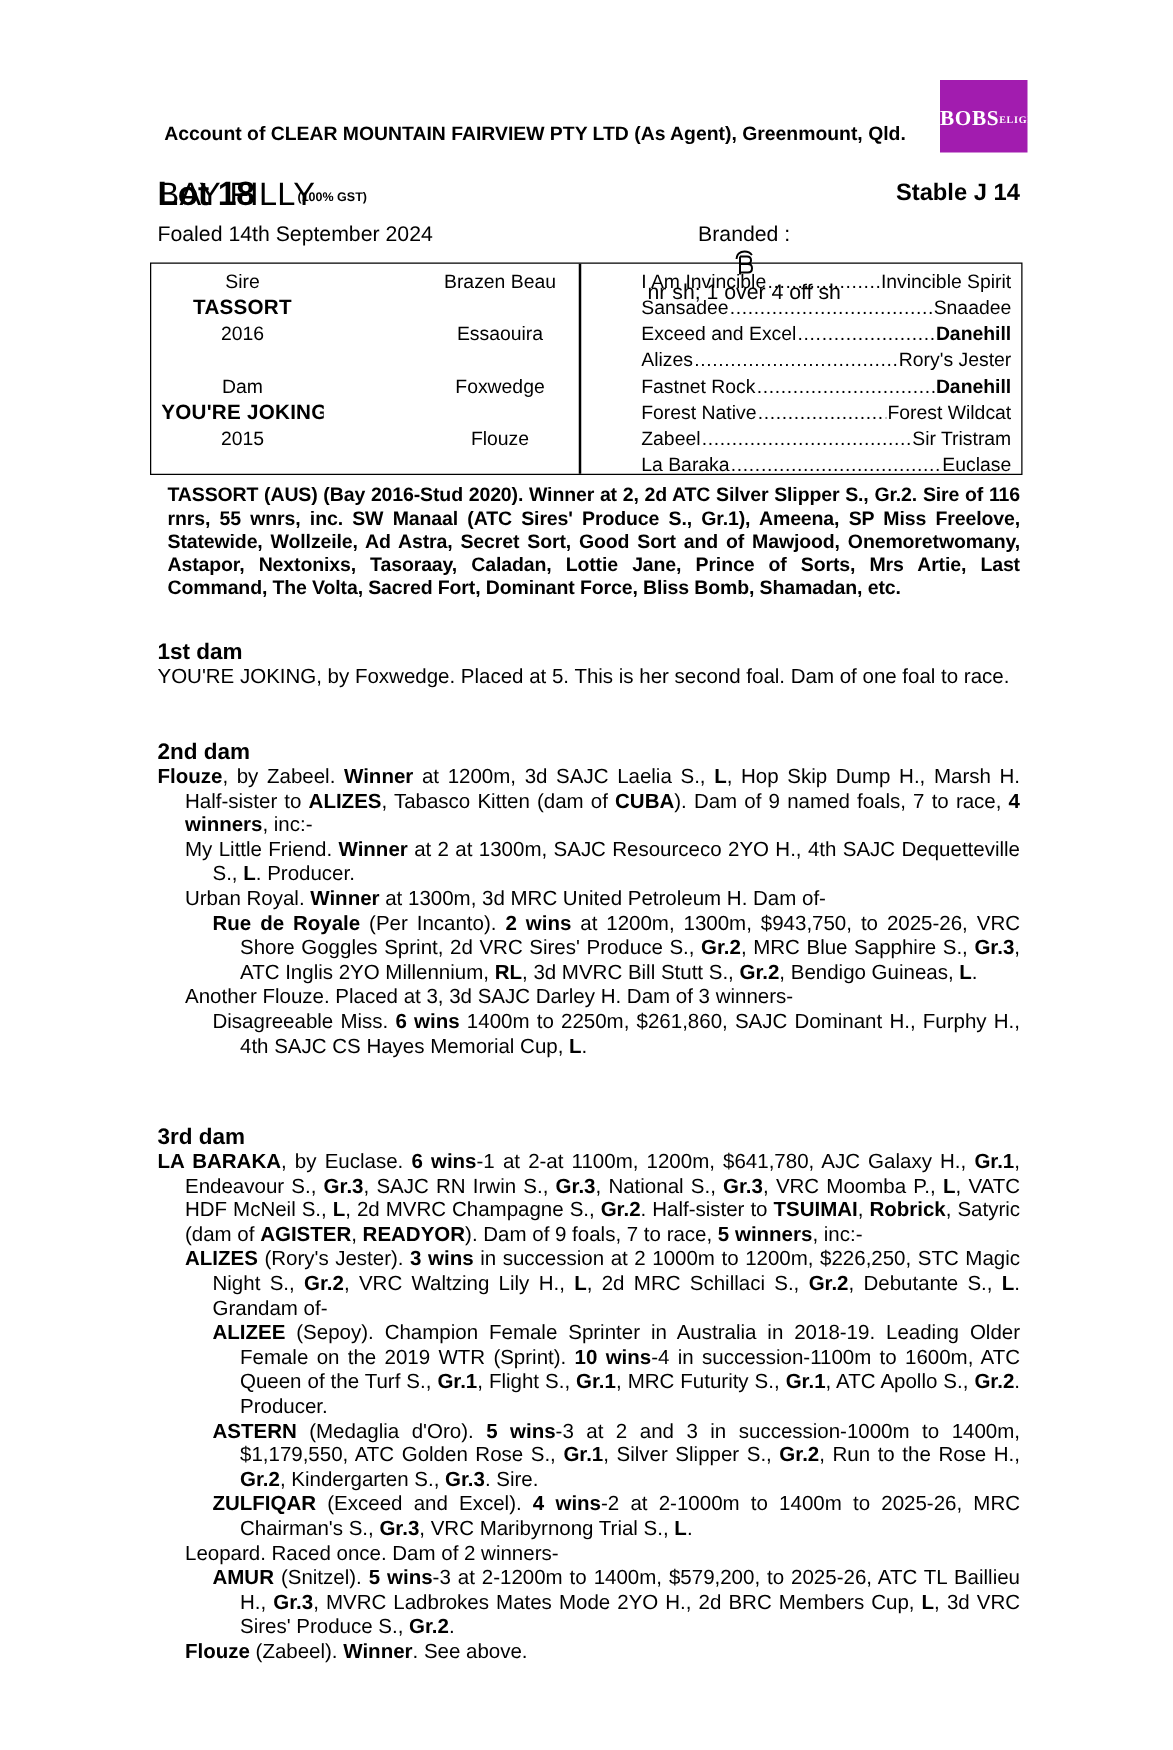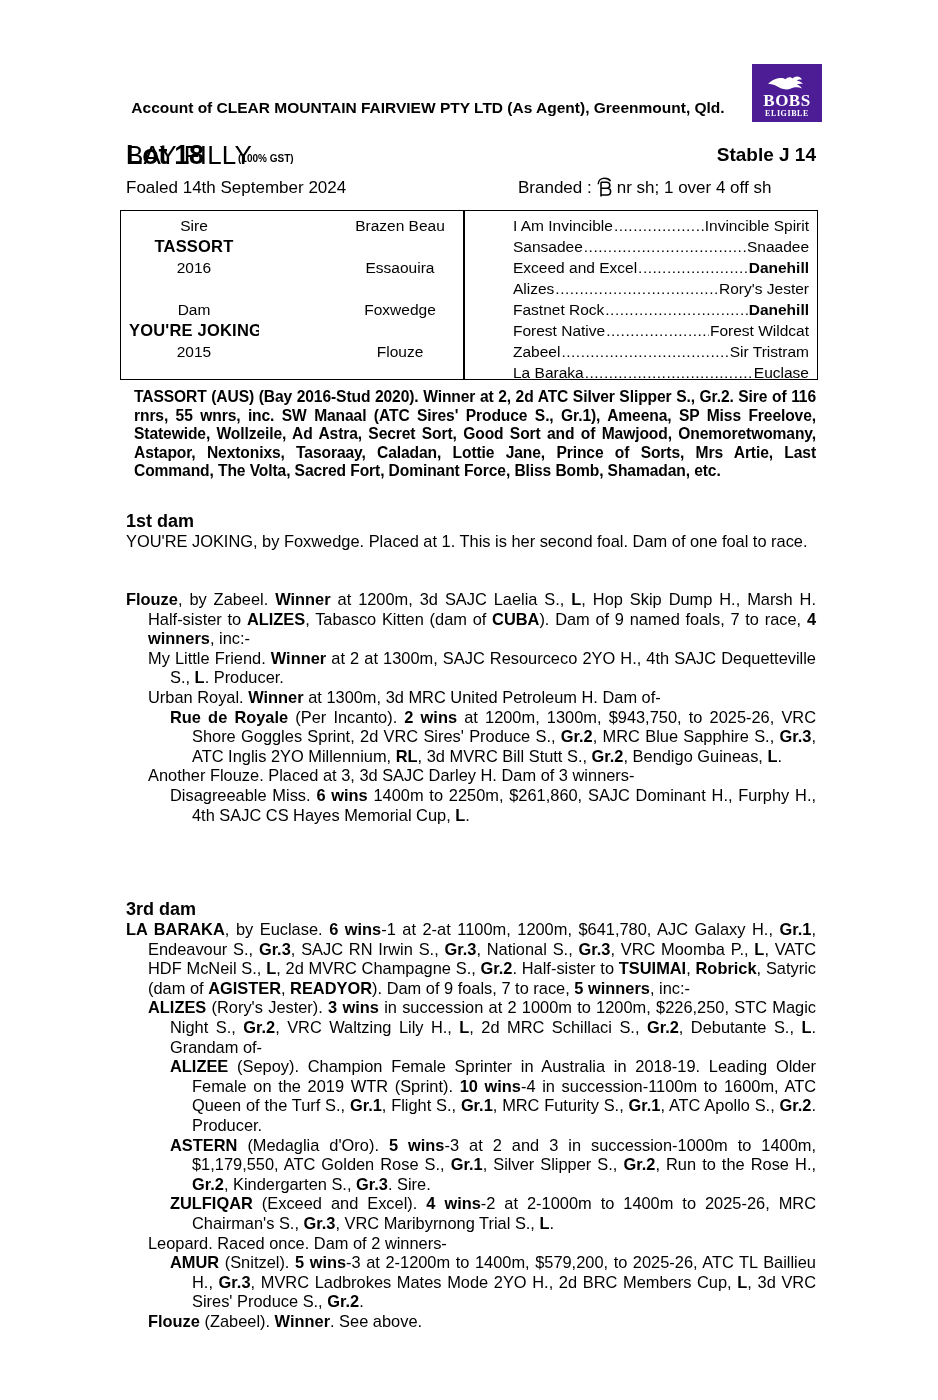--- a/index.html
+++ b/index.html
@@ -22,25 +22,25 @@
     box-sizing: border-box;
   }
 
   
   .bobs-logo {
     position: absolute;
     top: 64px;
     left: 752px;
     width: 70px;
     height: 58px;
-    background: #4c1d95;
+    background: #a21caf;
     display: flex;
-    flex-direction: column;
+    flex-direction: row;
     align-items: center;
-    justify-content: center;
+    justify-content: flex-start;
     padding-top: 4px;
     box-sizing: border-box;
   }
   .bobs-horse {
     width: 44px;
     height: 20px;
     display: block;
   }
   .bobs-word {
     color: #ffffff;
@@ -127,20 +127,21 @@
     left: 0;
     top: 0;
   }
   .branded {
     position: absolute;
     left: 392px;
     top: 0;
     white-space: nowrap;
     display: flex;
     align-items: center;
+    flex-direction: column;
   }
   .brand-mark {
     display: inline-block;
     width: 20px;
     height: 22px;
     position: relative;
     margin: 0 2px 0 3px;
     vertical-align: middle;
   }
   .brand-mark svg { display: block; }
@@ -349,25 +350,26 @@
           <span class="gp-right">Euclase</span>
         </div>
       </div>
   </div>
 
   <div class="sire-summary">TASSORT (AUS) (Bay 2016-Stud 2020). Winner at 2, 2d ATC Silver Slipper S., Gr.2. Sire of 116 rnrs, 55 wnrs, inc. SW Manaal (ATC Sires' Produce S., Gr.1), Ameena, SP Miss Freelove, Statewide, Wollzeile, Ad Astra, Secret Sort, Good Sort and of Mawjood, Onemoretwomany, Astapor, Nextonixs, Tasoraay, Caladan, Lottie Jane, Prince of Sorts, Mrs Artie, Last Command, The Volta, Sacred Fort, Dominant Force, Bliss Bomb, Shamadan, etc.</div>
 
   <div class="sec-1st-dam">
     <div class="dam-heading">1st dam</div>
     <div>
-        <p class="entry lvl0">YOU'RE JOKING, by Foxwedge. Placed at 1. This is her second foal. Dam of one foal to race.</p>
+        <p class="entry lvl0">YOU'RE JOKING, by Foxwedge. Placed at 5. This is her second foal. Dam of one foal to race.</p>
       </div>
   </div>
 
   <div class="sec-2nd-dam">
+    <div class="dam-heading">2nd dam</div>
     <div>
         <p class="entry lvl0"><b>Flouze</b>, by Zabeel. <b>Winner</b> at 1200m, 3d SAJC Laelia S., <b>L</b>, Hop Skip Dump H., Marsh H. Half-sister to <b>ALIZES</b>, Tabasco Kitten (dam of <b>CUBA</b>). Dam of 9 named foals, 7 to race, <b>4 winners</b>, inc:-</p>
         <p class="entry lvl1">My Little Friend. <b>Winner</b> at 2 at 1300m, SAJC Resourceco 2YO H., 4th SAJC Dequetteville S., <b>L</b>. Producer.</p>
         <p class="entry lvl1">Urban Royal. <b>Winner</b> at 1300m, 3d MRC United Petroleum H. Dam of-</p>
         <p class="entry lvl2"><b>Rue de Royale</b> (Per Incanto). <b>2 wins</b> at 1200m, 1300m, $943,750, to 2025-26, VRC Shore Goggles Sprint, 2d VRC Sires' Produce S., <b>Gr.2</b>, MRC Blue Sapphire S., <b>Gr.3</b>, ATC Inglis 2YO Millennium, <b>RL</b>, 3d MVRC Bill Stutt S., <b>Gr.2</b>, Bendigo Guineas, <b>L</b>.</p>
         <p class="entry lvl1">Another Flouze. Placed at 3, 3d SAJC Darley H. Dam of 3 winners-</p>
         <p class="entry lvl2">Disagreeable Miss. <b>6 wins</b> 1400m to 2250m, $261,860, SAJC Dominant H., Furphy H., 4th SAJC CS Hayes Memorial Cup, <b>L</b>.</p>
       </div>
   </div>
 

